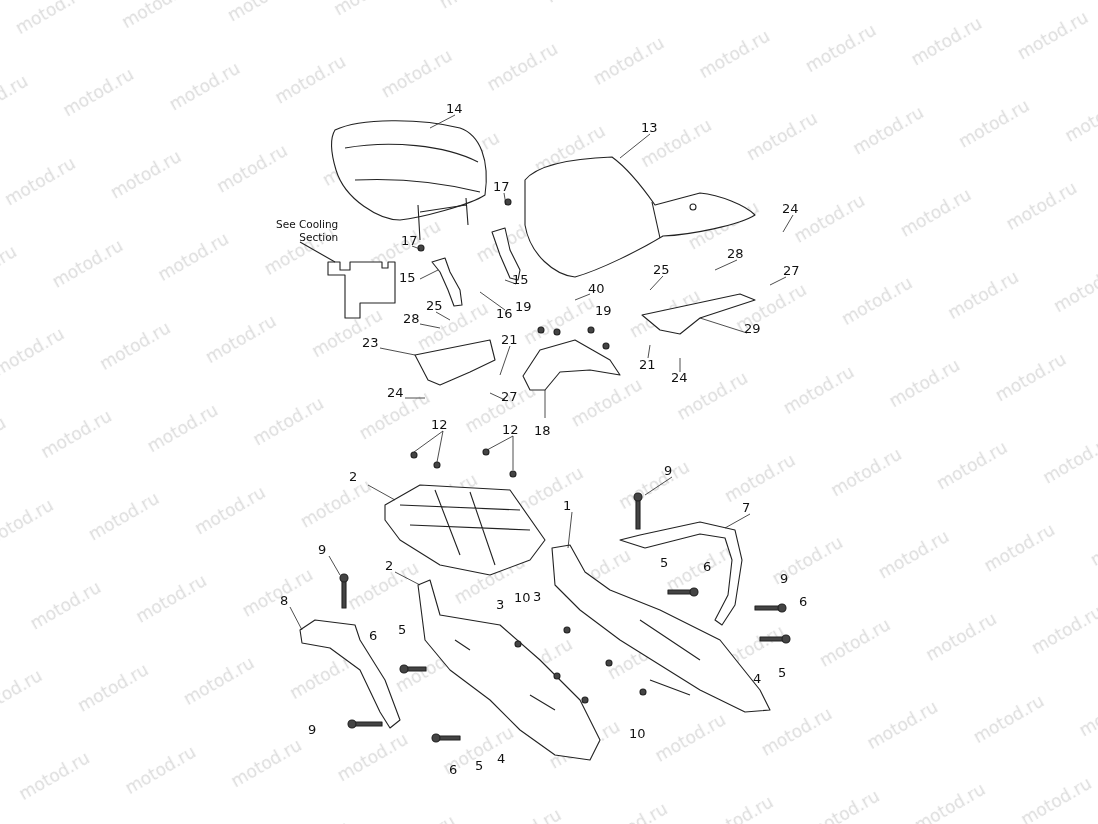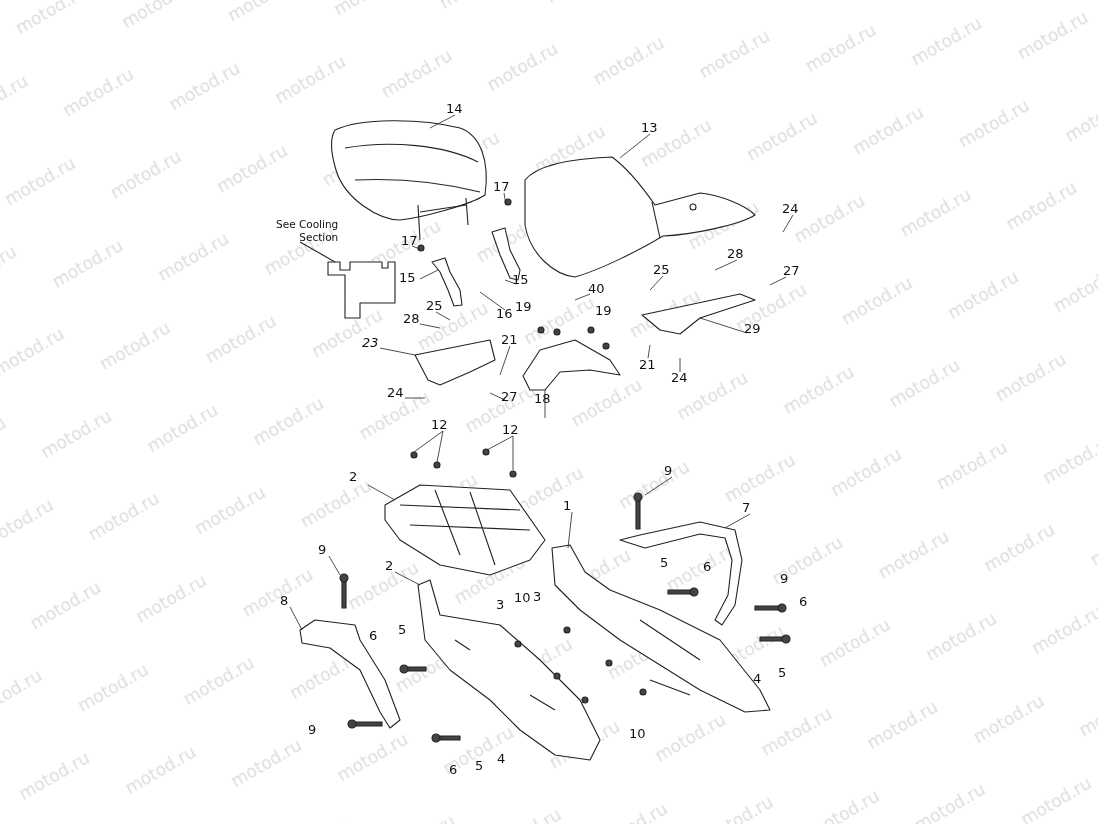--- a/index.html
+++ b/index.html
@@ -158,27 +158,27 @@
     <span class="lbl" style="left: 653px; top: 263px;">25</span>
     <span class="lbl" style="left: 727px; top: 247px;">28</span>
     <span class="lbl" style="left: 783px; top: 264px;">27</span>
     <span class="lbl" style="left: 588px; top: 282px;">40</span>
     <span class="lbl" style="left: 496px; top: 307px;">16</span>
     <span class="lbl" style="left: 426px; top: 299px;">25</span>
     <span class="lbl" style="left: 403px; top: 312px;">28</span>
     <span class="lbl" style="left: 515px; top: 300px;">19</span>
     <span class="lbl" style="left: 595px; top: 304px;">19</span>
     <span class="lbl" style="left: 744px; top: 322px;">29</span>
-    <span class="lbl" style="left: 362px; top: 336px; font-style: italic;">23</span>
+    <span class="lbl" style="left: 362px; top: 336px;">23</span>
     <span class="lbl" style="left: 501px; top: 333px;">21</span>
     <span class="lbl" style="left: 639px; top: 358px;">21</span>
     <span class="lbl" style="left: 671px; top: 371px;">24</span>
     <span class="lbl" style="left: 387px; top: 386px;">24</span>
     <span class="lbl" style="left: 501px; top: 390px;">27</span>
-    <span class="lbl" style="left: 534px; top: 392px;">18</span>
+    <span class="lbl" style="left: 534px; top: 424px;">18</span>
     <span class="lbl" style="left: 431px; top: 418px;">12</span>
     <span class="lbl" style="left: 502px; top: 423px;">12</span>
     <span class="lbl" style="left: 664px; top: 464px;">9</span>
     <span class="lbl" style="left: 349px; top: 470px;">2</span>
     <span class="lbl" style="left: 563px; top: 499px;">1</span>
     <span class="lbl" style="left: 742px; top: 501px;">7</span>
     <span class="lbl" style="left: 318px; top: 543px;">9</span>
     <span class="lbl" style="left: 385px; top: 559px;">2</span>
     <span class="lbl" style="left: 660px; top: 556px;">5</span>
     <span class="lbl" style="left: 703px; top: 560px;">6</span>

